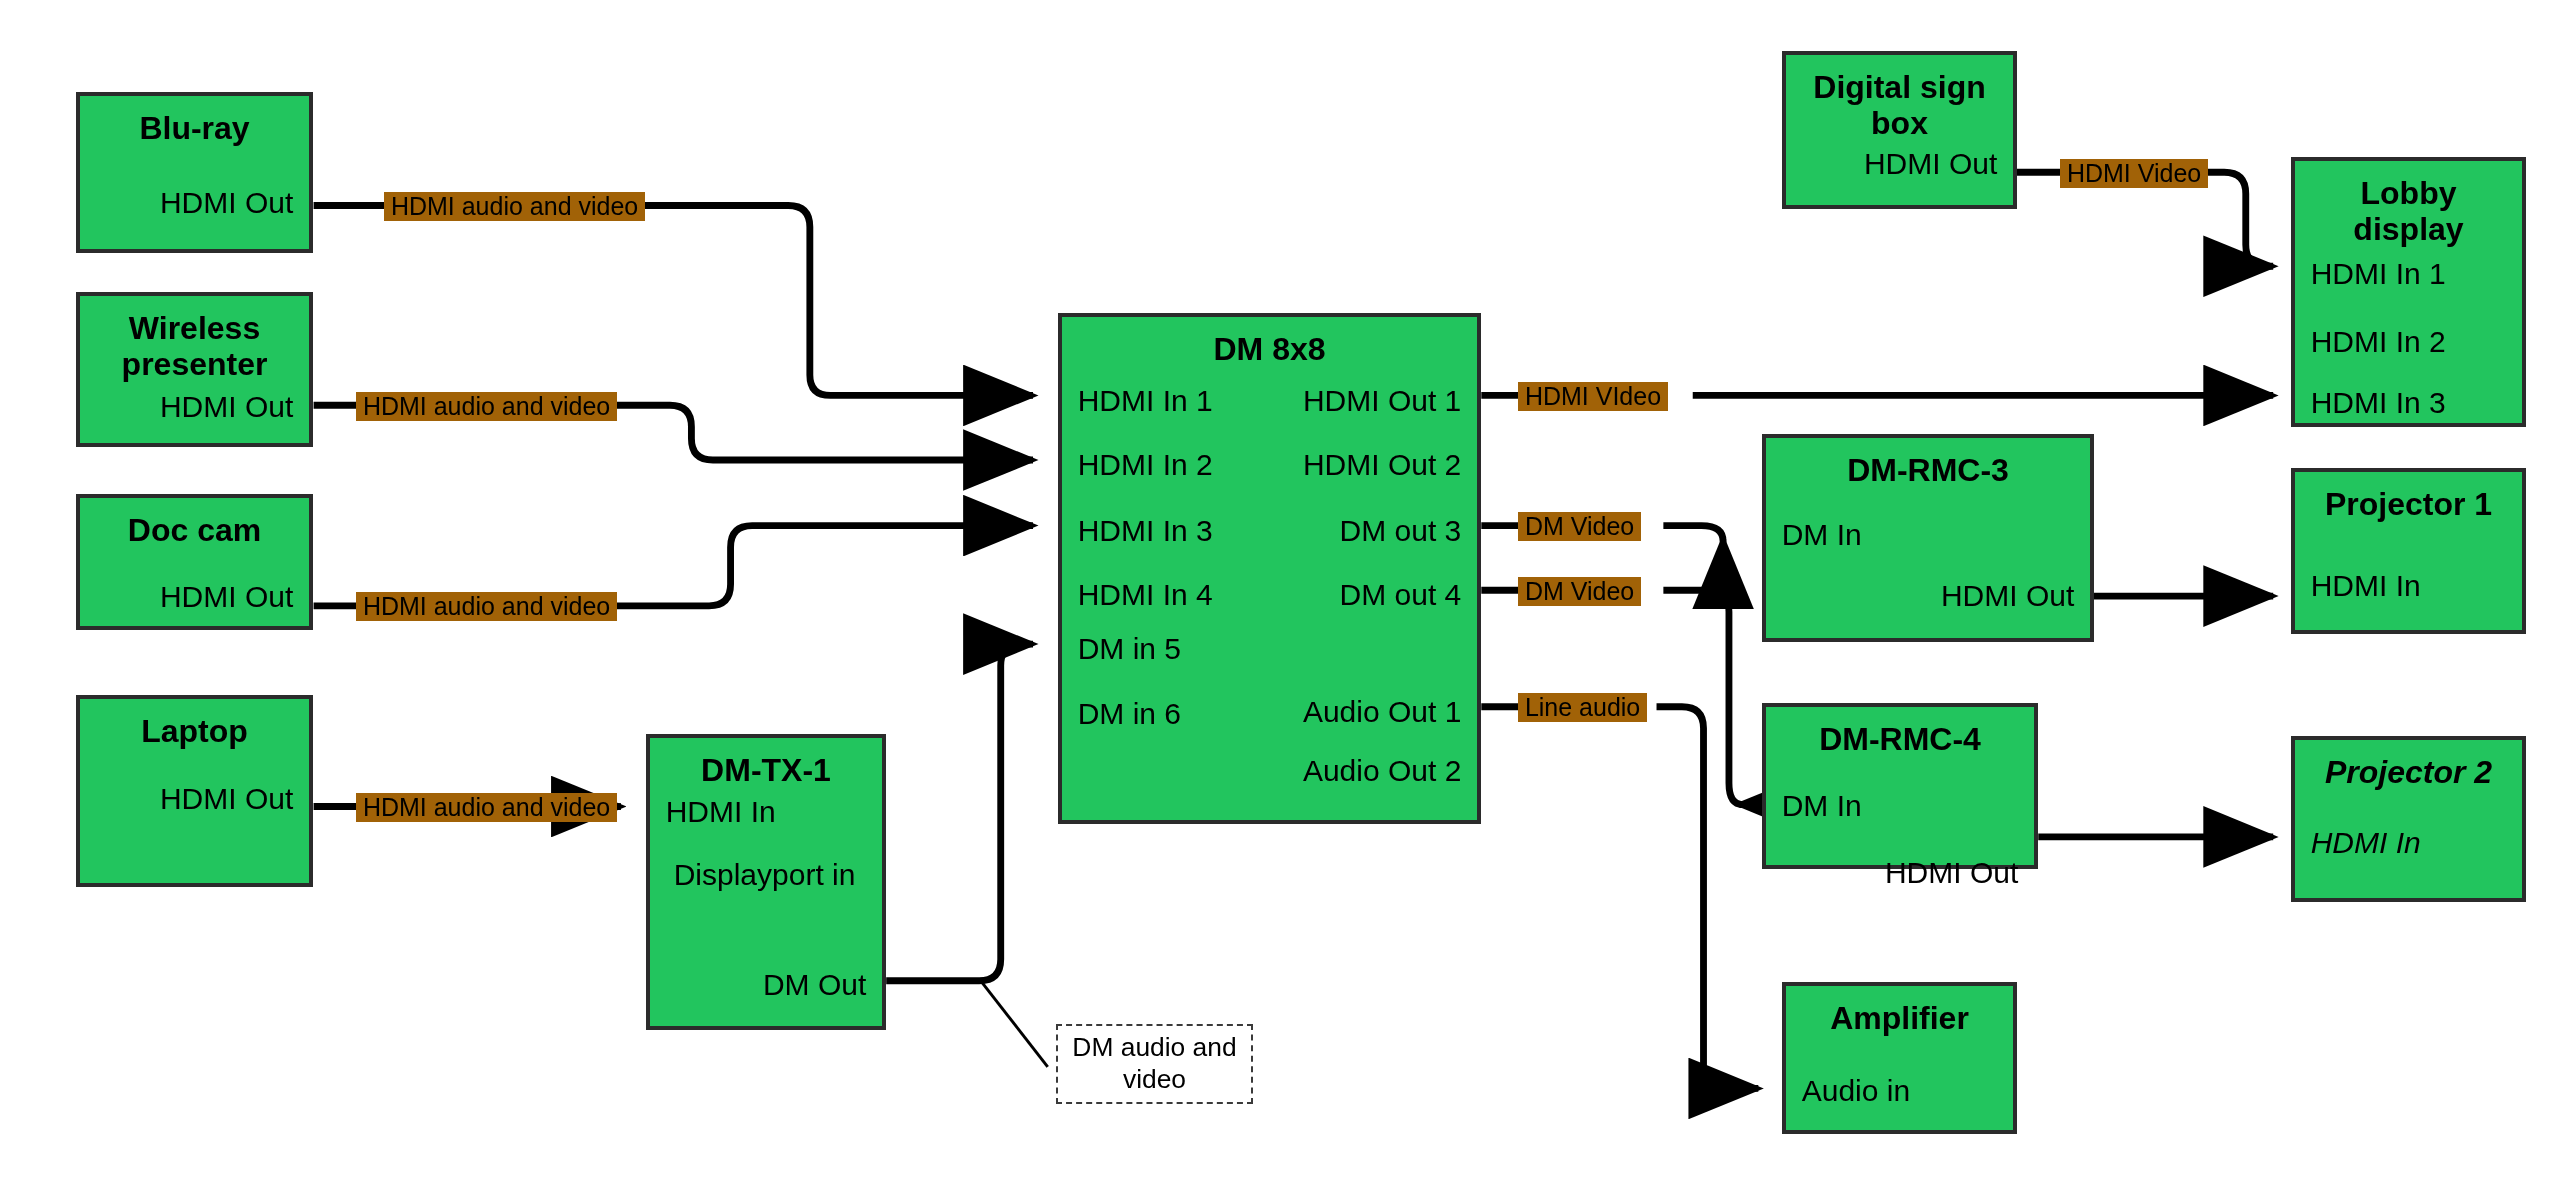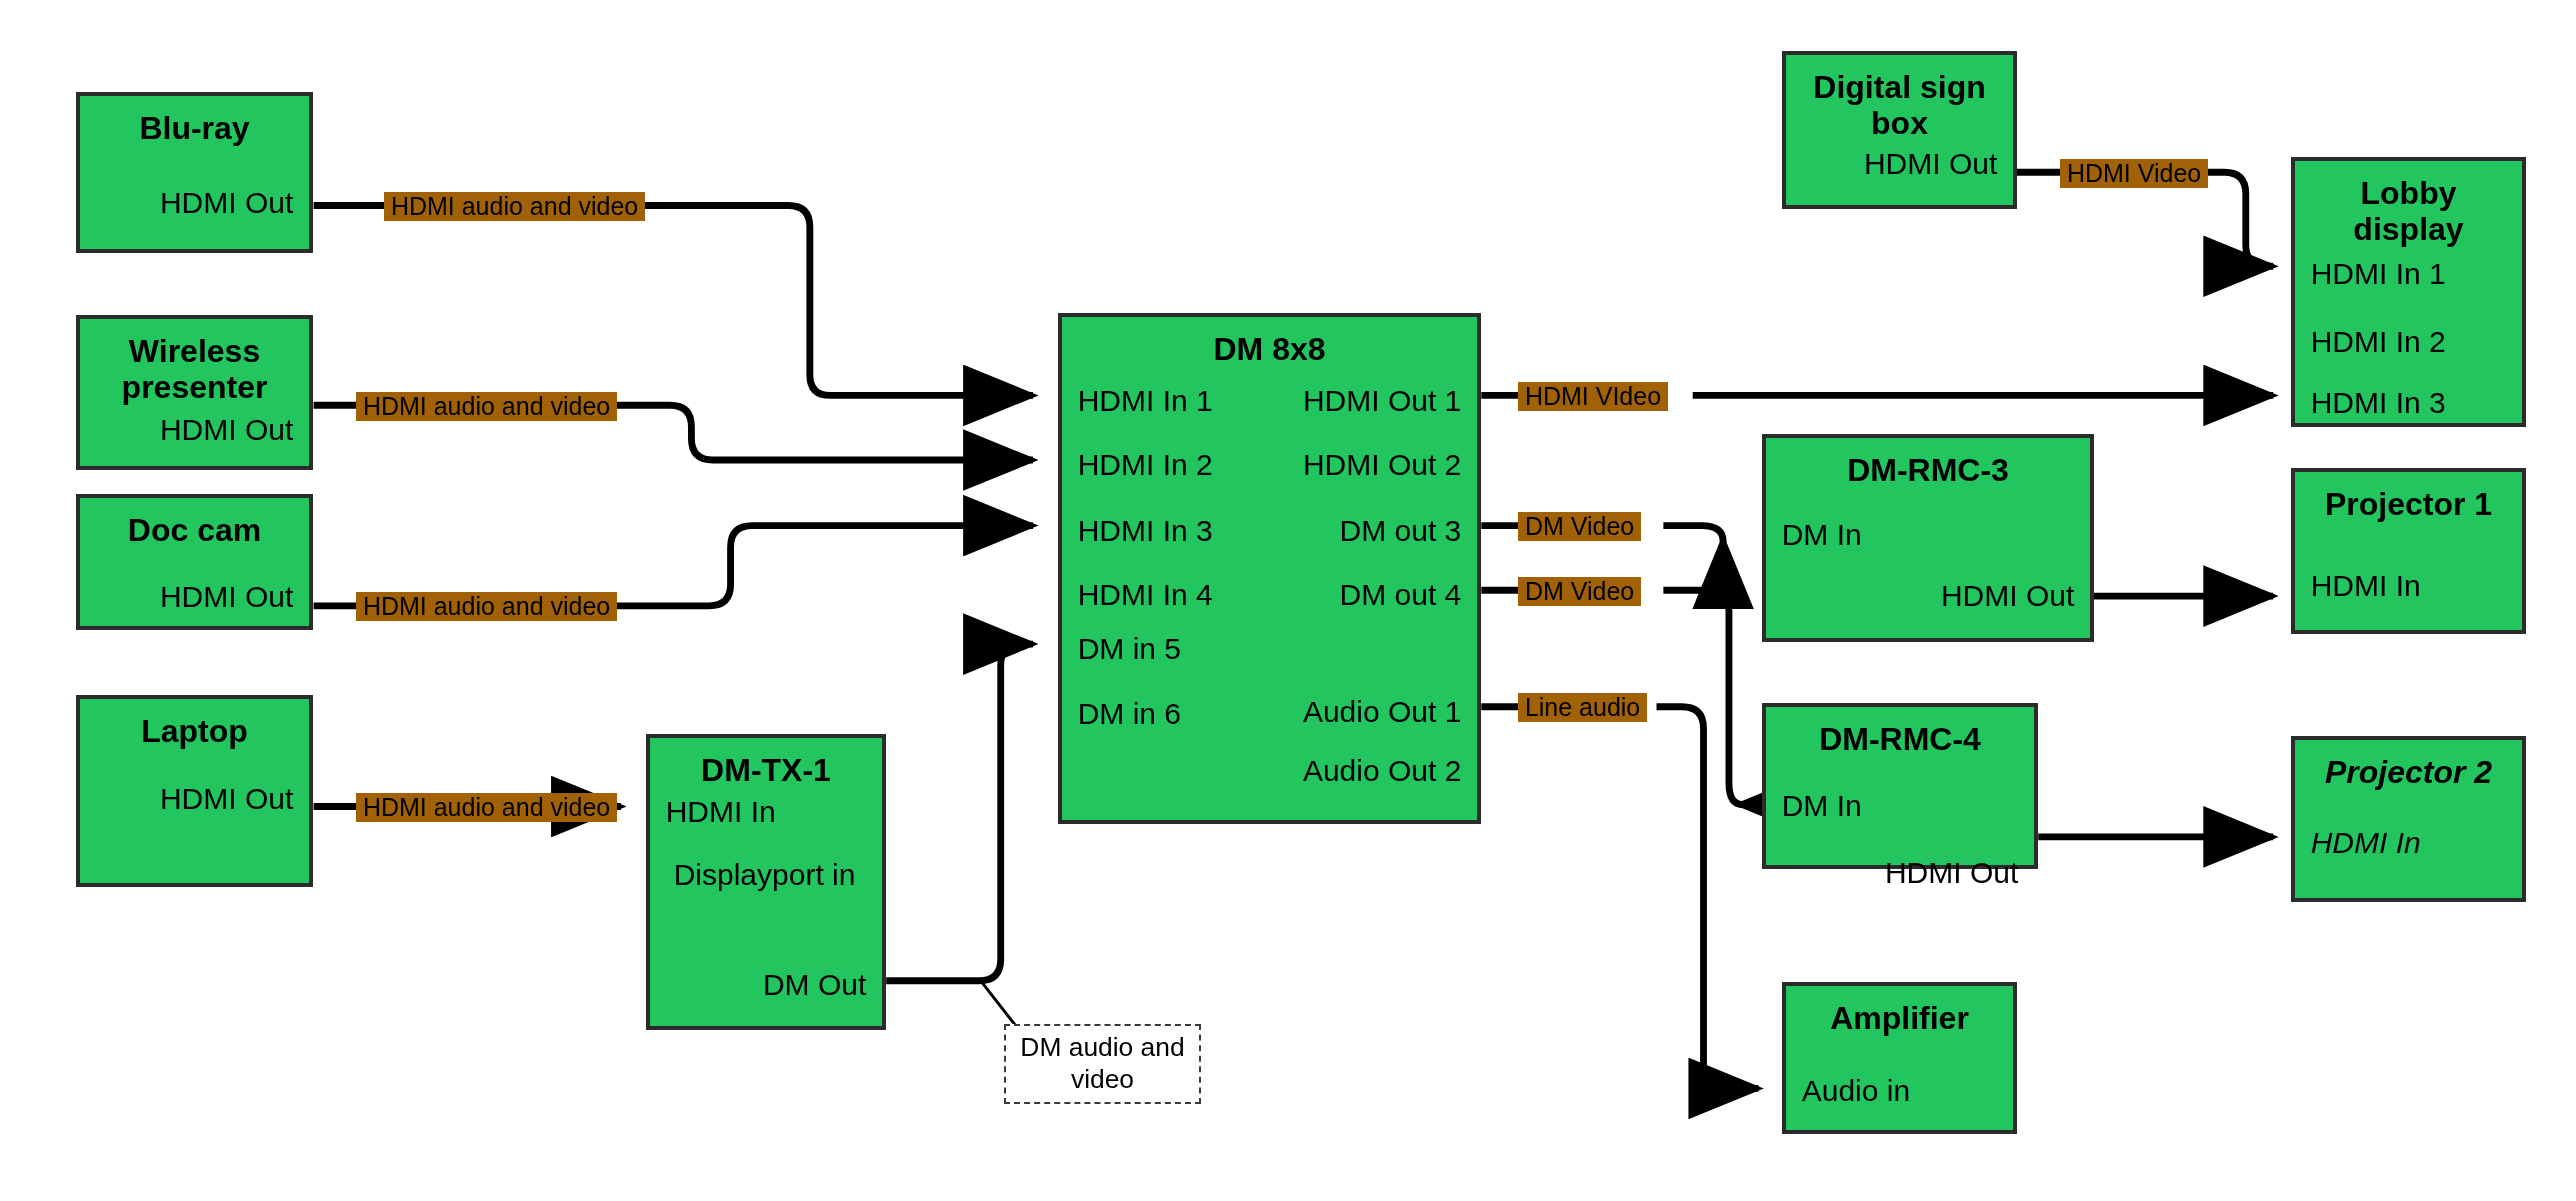--- a/index.html
+++ b/index.html
@@ -67,21 +67,21 @@
     </g>
 
     <path d="M1000,1000 L1070,1090" fill="none" stroke="#000" stroke-width="3"></path>
   </svg>
 
   <div class="node" style="left:76px;top:92px;width:237px;height:161px;">
     <div class="title">Blu-ray</div>
     <div class="port right" style="top:90px;">HDMI Out</div>
   </div>
 
-  <div class="node" style="left:76px;top:292px;width:237px;height:155px;margin-top:23px;">
+  <div class="node" style="left:76px;top:292px;width:237px;height:155px;">
     <div class="title">
       <span>Wireless</span><br>
       <span>presenter</span>
     </div>
     <div class="port right" style="top:94px;">HDMI Out</div>
   </div>
 
   <div class="node" style="left:76px;top:494px;width:237px;height:136px;">
     <div class="title">Doc cam</div>
     <div class="port right" style="top:82px;">HDMI Out</div>
@@ -165,21 +165,21 @@
   <div class="edge-label" style="left:356px;top:392px;">HDMI audio and video</div>
   <div class="edge-label" style="left:356px;top:592px;">HDMI audio and video</div>
   <div class="edge-label" style="left:356px;top:793px;">HDMI audio and video</div>
 
   <div class="edge-label" style="left:2060px;top:159px;">HDMI Video</div>
   <div class="edge-label" style="left:1518px;top:382px;">HDMI VIdeo</div>
   <div class="edge-label" style="left:1518px;top:512px;">DM Video</div>
   <div class="edge-label" style="left:1518px;top:577px;">DM Video</div>
   <div class="edge-label" style="left:1518px;top:693px;">Line audio</div>
 
-  <div class="callout" style="left:1004px;top:1024px;width:197px;height:80px;">
+  <div class="callout" style="left:1056px;top:1024px;width:197px;height:80px;">
     <div>
       <span>DM audio and</span><br>
       <span>video</span>
     </div>
   </div>
 
 </div>
 
 
 </body></html>

